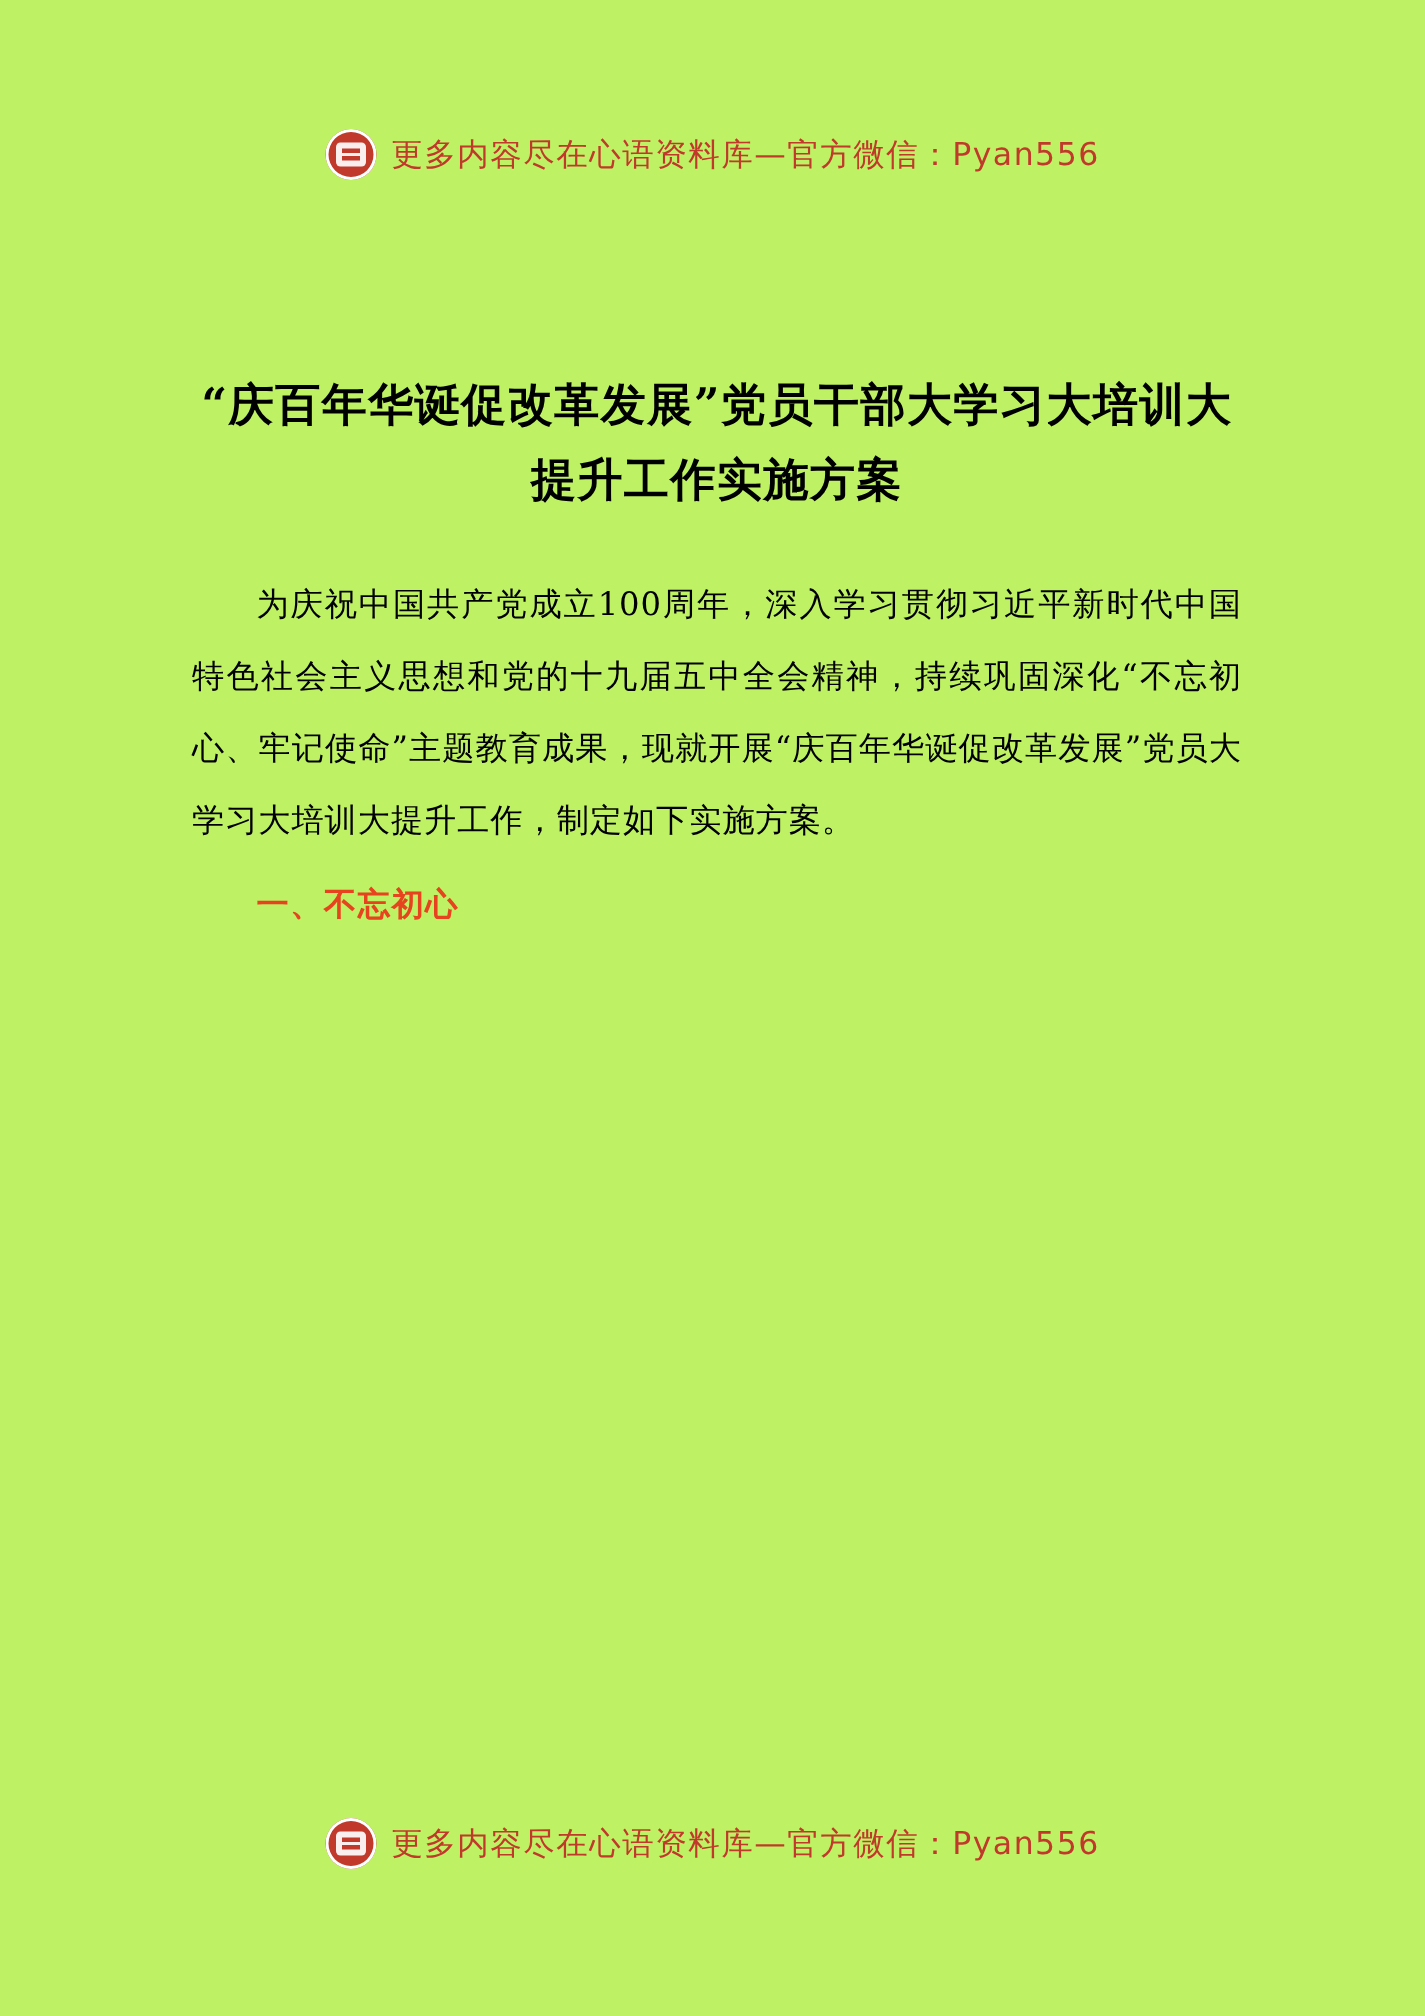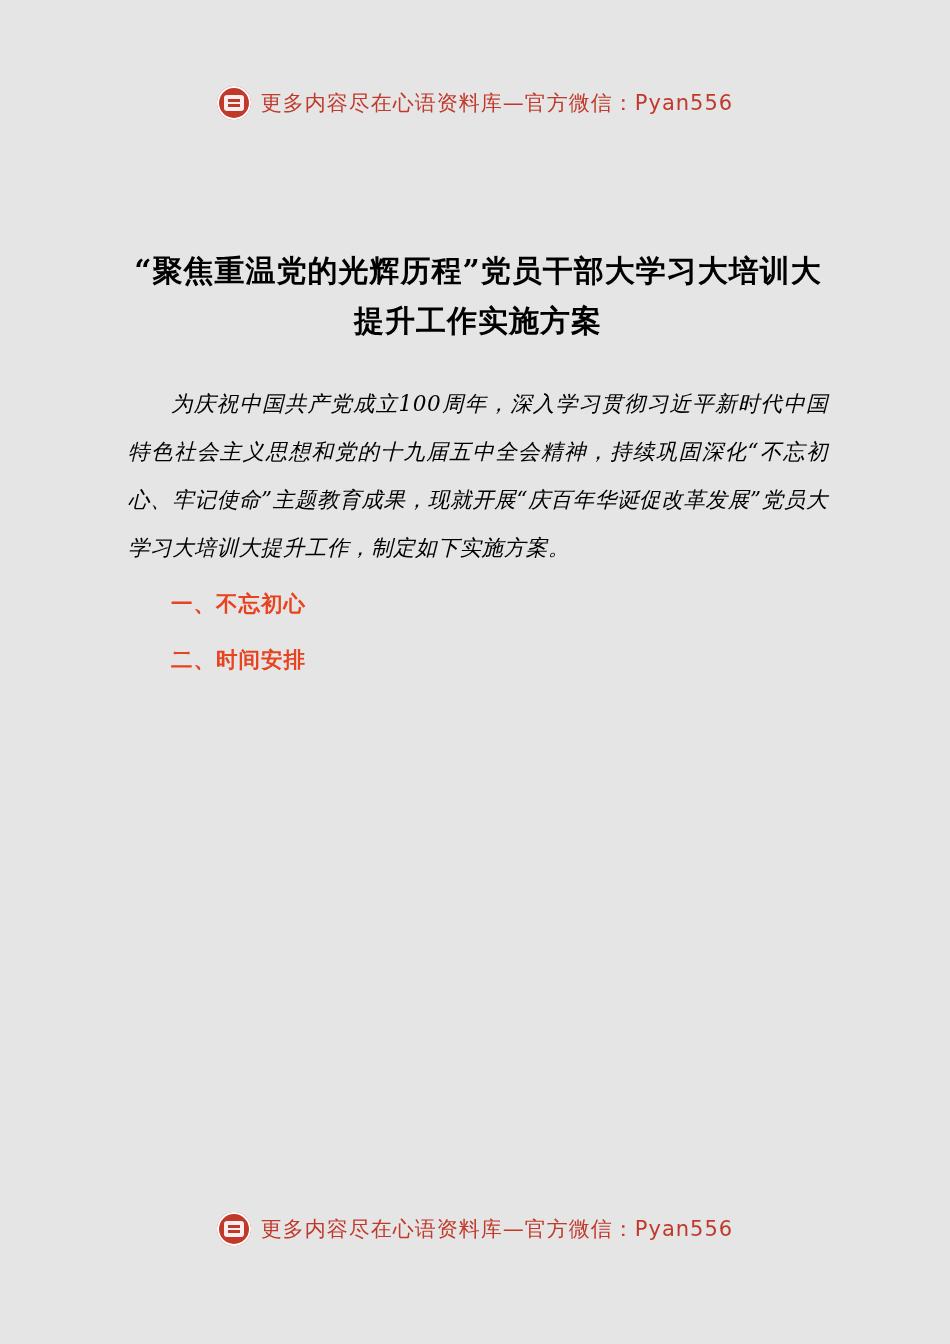--- a/index.html
+++ b/index.html
@@ -11,21 +11,21 @@
     width: 950px;
     height: 1344px;
     position: relative;
     font-family: "DejaVu Serif", "Liberation Serif", serif;
     overflow: hidden;
   }
 
   .page {
     position: absolute;
     inset: 0;
-    background: #e5e5e5;
+    background: #bef264;
   }
 
   
   .watermark {
     position: absolute;
     left: 0;
     right: 0;
     display: flex;
     align-items: center;
     justify-content: center;
@@ -96,21 +96,20 @@
 
   p.para {
     margin: 0 0 2px 0;
     font-size: 21.5px;
     line-height: 48px;
     color: #000000;
     text-align: justify;
     text-justify: inter-ideograph;
     text-indent: 2em;
     letter-spacing: 0.6px;
-    font-style: italic;
   }
 
   h2.section {
     margin: 8px 0 2px 0;
     font-family: "DejaVu Sans", "Liberation Sans", sans-serif;
     font-weight: bold;
     font-size: 21.5px;
     line-height: 48px;
     color: #e8431f;
     text-indent: 2em;
@@ -122,28 +121,27 @@
 
 <div class="page">
 
   <div class="watermark top">
     <span class="wm-logo"></span>
     <span class="wm-text">更多内容尽在心语资料库—官方微信：Pyan556</span>
   </div>
 
   <div class="doc">
 
-    <h1 class="doc-title">“聚焦重温党的光辉历程”党员干部大学习大培训大提升工作实施方案</h1>
+    <h1 class="doc-title">“庆百年华诞促改革发展”党员干部大学习大培训大提升工作实施方案</h1>
 
     <p class="para">为庆祝中国共产党成立100周年，深入学习贯彻习近平新时代中国特色社会主义思想和党的十九届五中全会精神，持续巩固深化“不忘初心、牢记使命”主题教育成果，现就开展“庆百年华诞促改革发展”党员大学习大培训大提升工作，制定如下实施方案。</p>
 
     <h2 class="section">一、不忘初心</h2>
 
 
-    <h2 class="section">二、时间安排</h2>
 
   </div>
 
   <div class="watermark bottom">
     <span class="wm-logo"></span>
     <span class="wm-text">更多内容尽在心语资料库—官方微信：Pyan556</span>
   </div>
 
 </div>
 

